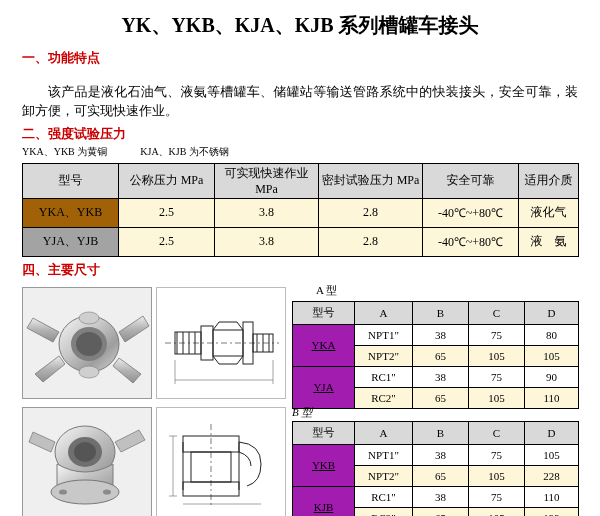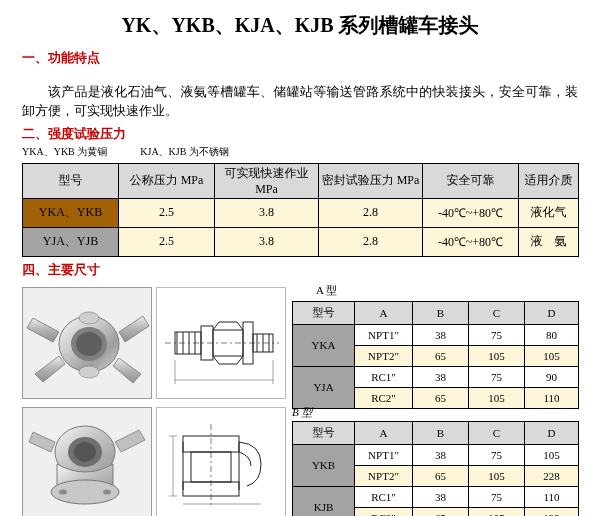--- a/index.html
+++ b/index.html
@@ -130,21 +130,22 @@
     text-align: center;
     font-size: 11px;
     height: 18px;
     font-family: "Liberation Serif", serif;
   }
   .dim-table thead td {
     background: #d9d9d9;
     height: 20px;
   }
   .dim-table td.rowhead {
-    background: #a3a3a3;
+    background: #a21caf;
+    text-decoration: underline;
   }
   .dim-table tbody tr.alt td {
     background: #fdf6d8;
   }
   svg { display: block; }
 </style>
 </head>
 <body>
 
 <div class="page">

